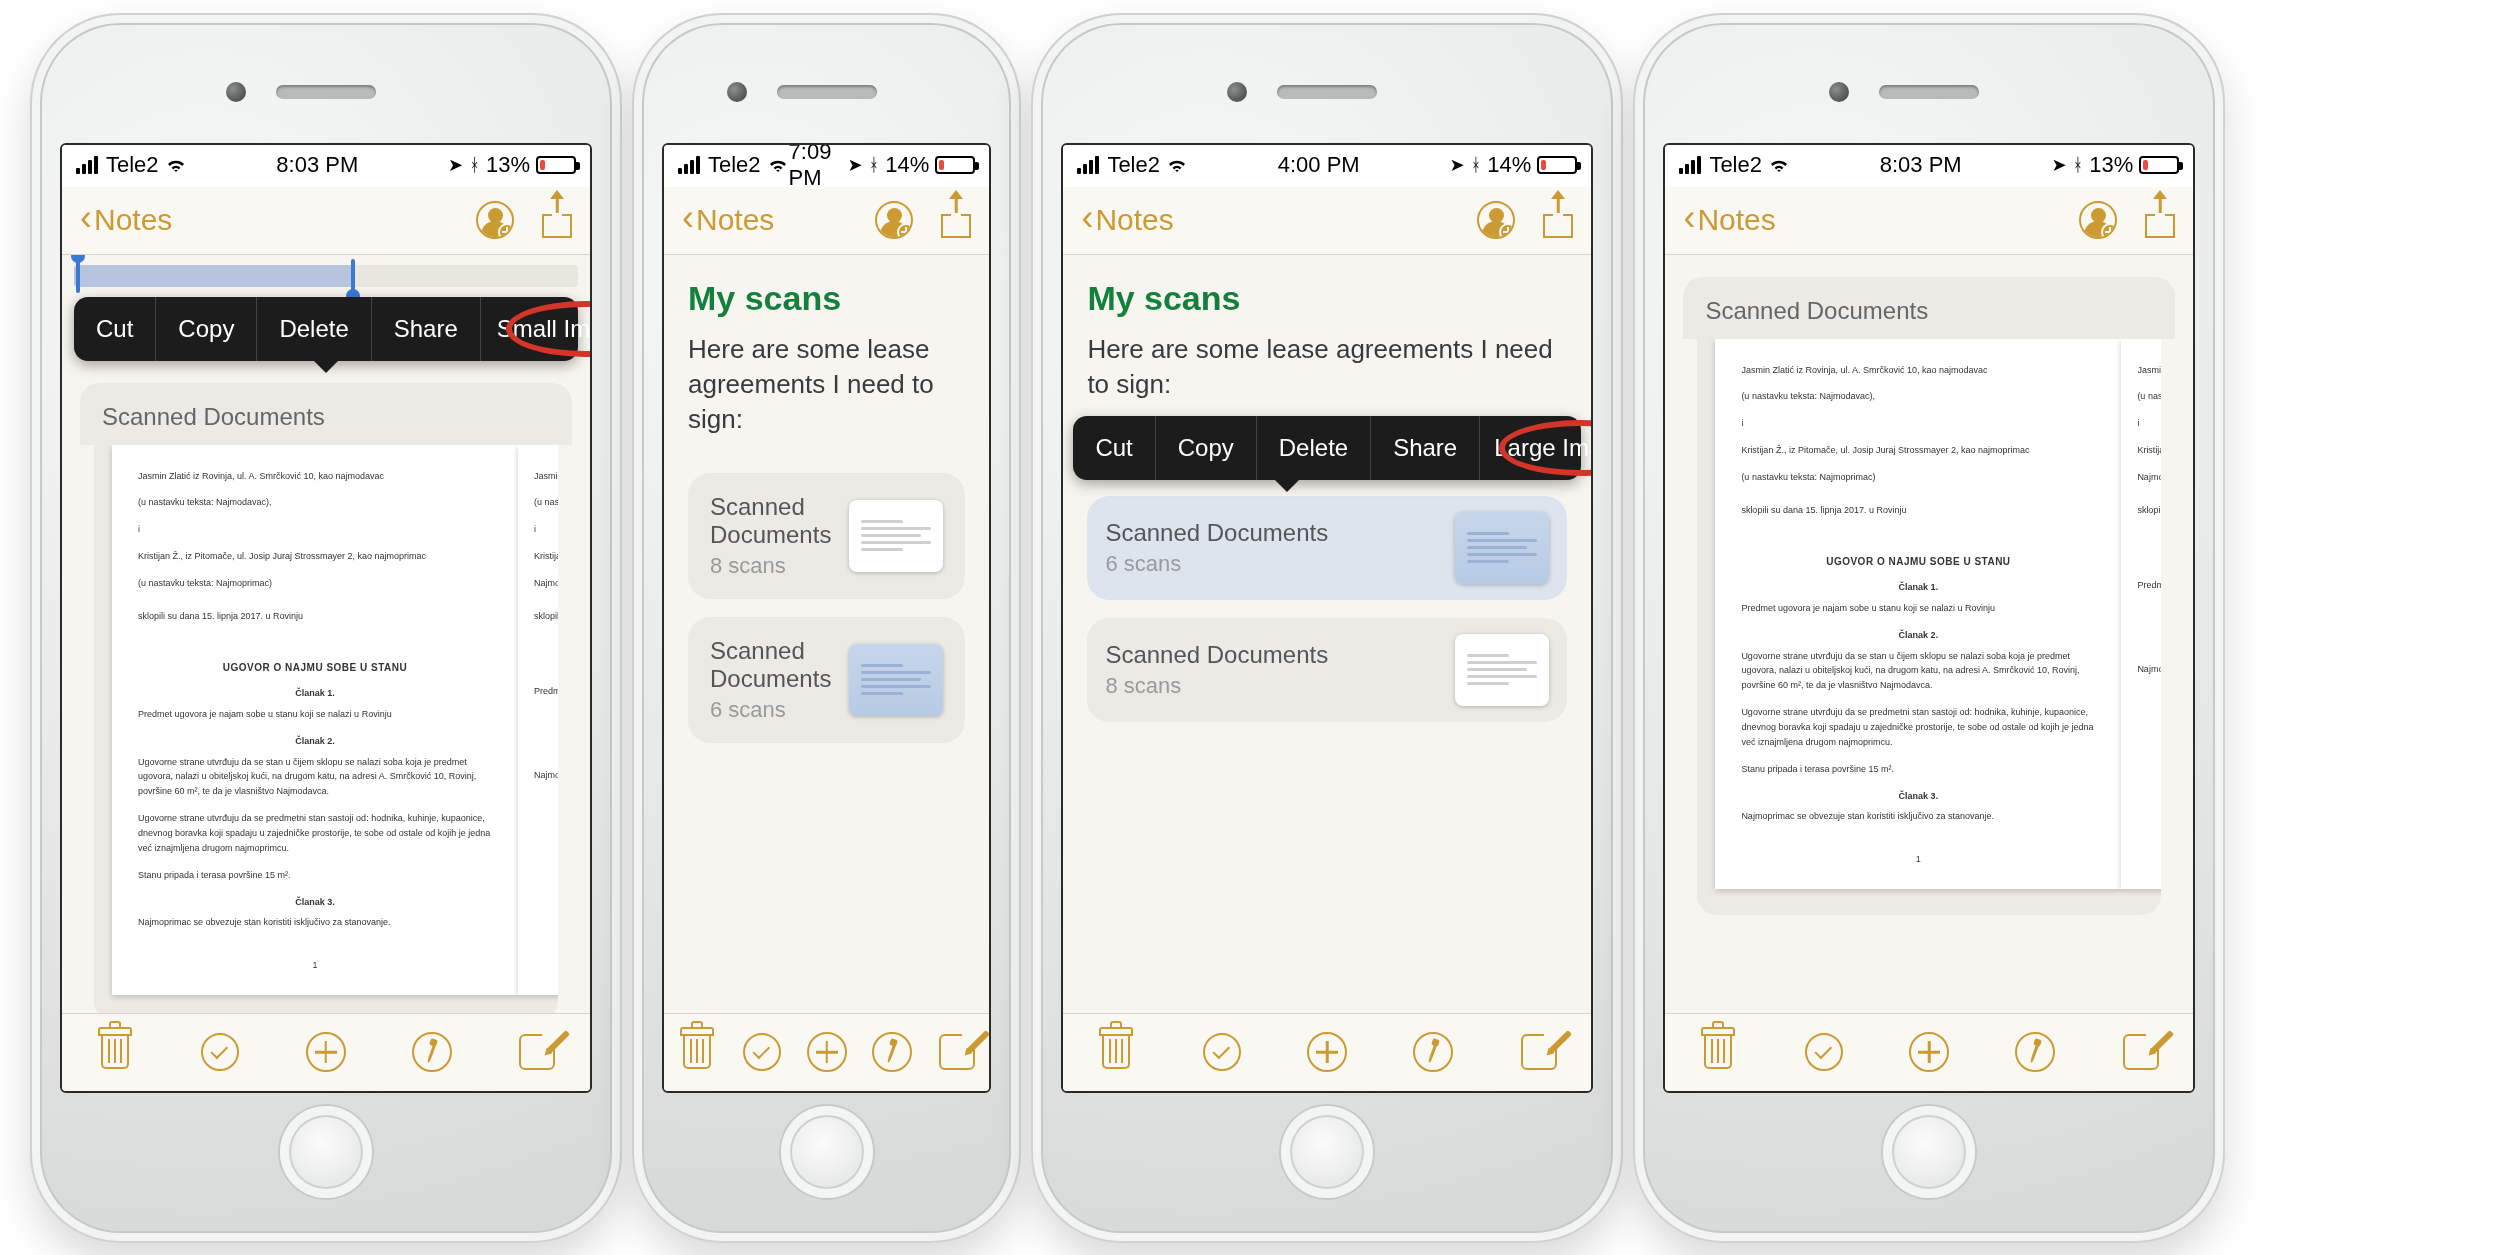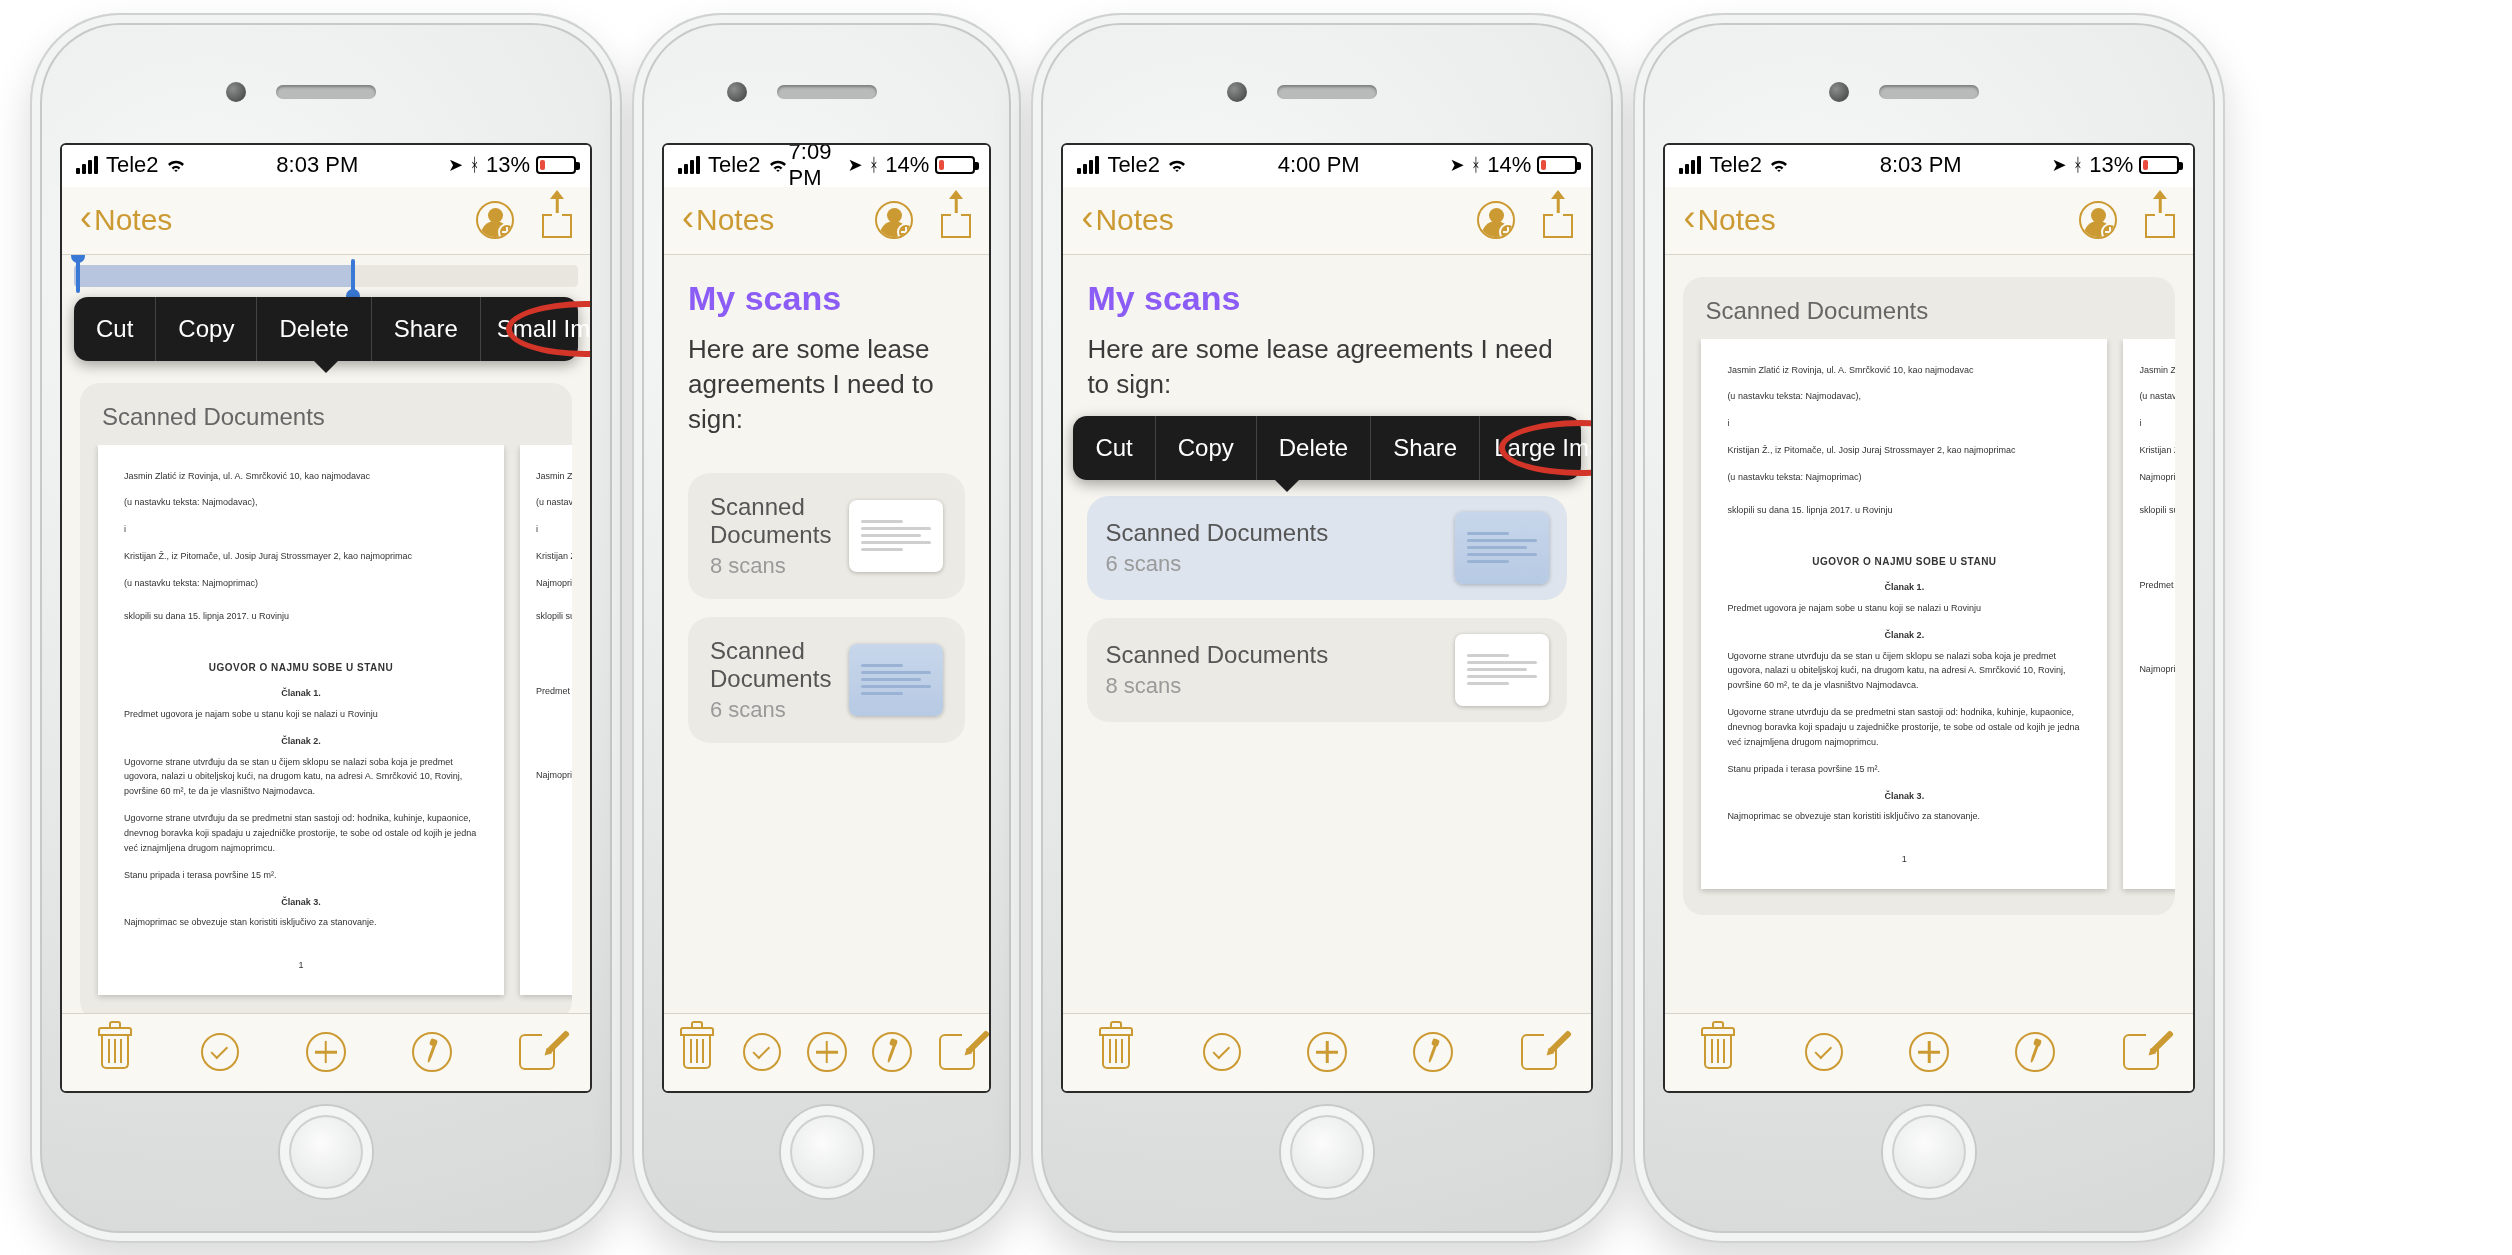--- a/index.html
+++ b/index.html
@@ -154,21 +154,21 @@
   .plus-badge::before{width:10px;height:2px}.plus-badge::after{width:2px;height:10px}
   .share-icon{width:30px;height:36px;position:relative;}
   .share-box{position:absolute;bottom:0;width:30px;height:24px;border:2.5px solid var(--gold);}
   .share-box::before{content:"";position:absolute;top:-3px;left:50%;transform:translateX(-50%);width:10px;height:6px;background:#faf8f3;}
   .share-arrow-line{position:absolute;top:-10px;left:50%;transform:translateX(-50%);width:2.5px;height:24px;background:var(--gold);}
   .share-arrow-head{position:absolute;top:-12px;left:50%;transform:translateX(-50%);width:0;height:0;border-left:7px solid transparent;border-right:7px solid transparent;border-bottom:9px solid var(--gold);}
 
   
   .content{flex:1;overflow:hidden;background:var(--note-paper);position:relative;padding:0;}
 
-  .title-h{font-size:34px;font-weight:700;color:#8b5cf6;margin:24px 24px 14px;}
+  .title-h{font-size:34px;font-weight:700;color:#15803d;margin:24px 24px 14px;}
   .body-t{font-size:26px;line-height:1.35;color:#3a3a3a;margin:0 24px 36px;font-weight:300;}
 
   
   .ctx-menu{
     position:relative;
     margin:0 12px;
     background:var(--black-bar);
     border-radius:14px;
     height:64px;
     display:flex;
@@ -197,25 +197,25 @@
 
   
   .scan-header{
     margin:22px 18px 0;
     background:var(--card-bg);
     border-radius:20px 20px 0 0;
     padding:20px 22px 14px;
     font-size:24px;color:#666;
   }
   .scan-gallery{
-    margin:0 18px;
+    margin:0 32px;
     background:var(--card-bg);
     border-radius:0 0 20px 20px;
     padding:0 18px 26px;
-    display:flex;gap:16px;align-items:center;
+    display:flex;align-items:center;
     overflow:hidden;
   }
   .page-thumb{
     background:#fff;
     box-shadow:0 2px 6px rgba(0,0,0,.2);
     flex:none;
     padding:24px 26px;
     font-size:9px;line-height:1.65;color:#333;
     position:relative;
   }

